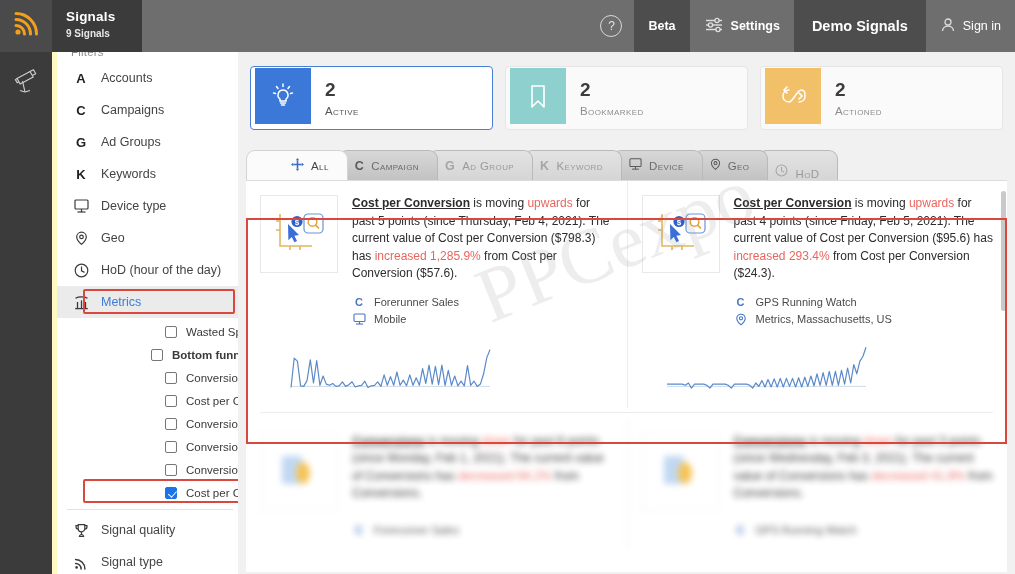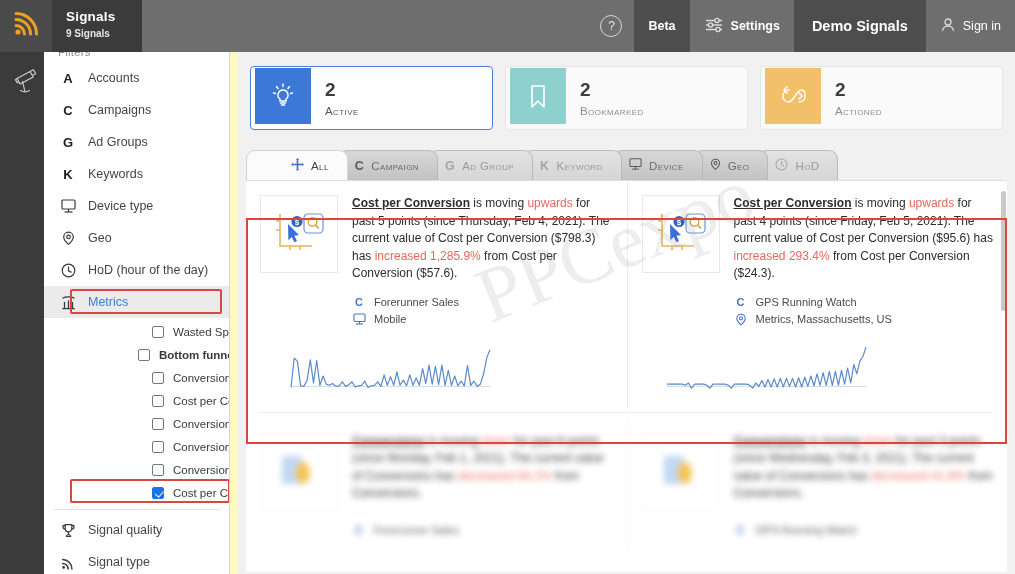--- a/index.html
+++ b/index.html
@@ -50,21 +50,21 @@
   .tr-cell.dark { background:#4d4d4d; }
   .tr-cell.demo { background:#4d4d4d; font-size:14.5px; padding:0 18px; }
   .tr-cell.signin { font-weight: normal; font-size:12.5px;justify-content:flex-end; }
   .help-circle {
     width:22px;height:22px;border-radius:50%;border:1.5px solid #d8d8d8;
     display:flex;align-items:center;justify-content:center;font-size:12px;color:#e4e4e4;font-weight:normal;
   }
 
   
   .sidebar {
-    position: absolute; left: 44px; top: 52px; width: 186px; height: 522px;
+    position: absolute; left: 57px; top: 52px; width: 186px; height: 522px;
     background: #fff; border-right: 1px solid #d6d6d6;
     overflow: hidden;
   }
   .sidebar-scroll { position:absolute; left:0; top:-8px; width: 186px; }
   .filters-label {
     font-size: 11.5px; color:#8a8a8a; padding: 2px 0 4px 14px; letter-spacing:.2px;
   }
   .filter-row {
     display:flex; align-items:center; gap:12px;
     height: 32px; padding-left: 16px; font-size: 12.5px; color:#444;
@@ -478,21 +478,21 @@
             </svg></span>
           <span>Device</span>
         </div>
         <div class="tab" style="z-index: 15;">
           <span class="tico"><svg width="11" height="13" viewBox="0 0 13 15" stroke="#5a5a5a" stroke-width="1.2" fill="none">
               <path d="M6.5 1.2c2.7 0 4.8 2.1 4.8 4.8 0 3.2-4.8 7.4-4.8 7.4S1.7 9.2 1.7 6c0-2.7 2.1-4.8 4.8-4.8z"></path>
               <circle cx="6.5" cy="5.9" r="1.8"></circle>
             </svg></span>
           <span>Geo</span>
         </div>
-        <div class="tab dim" style="z-index: 14;">
+        <div class="tab dim" style="z-index: 14; align-items: flex-end;">
           <span class="tico"><svg width="13" height="13" viewBox="0 0 15 15" stroke="#a6a6a6" stroke-width="1.2" fill="none">
               <circle cx="7.5" cy="7.5" r="6.3"></circle>
               <path d="M7.5 3.6v4.2l3 1.6"></path>
             </svg></span>
           <span>HoD</span>
         </div>
       </div>
 
     <div class="signals-wrap">
       <div class="signal-grid">

